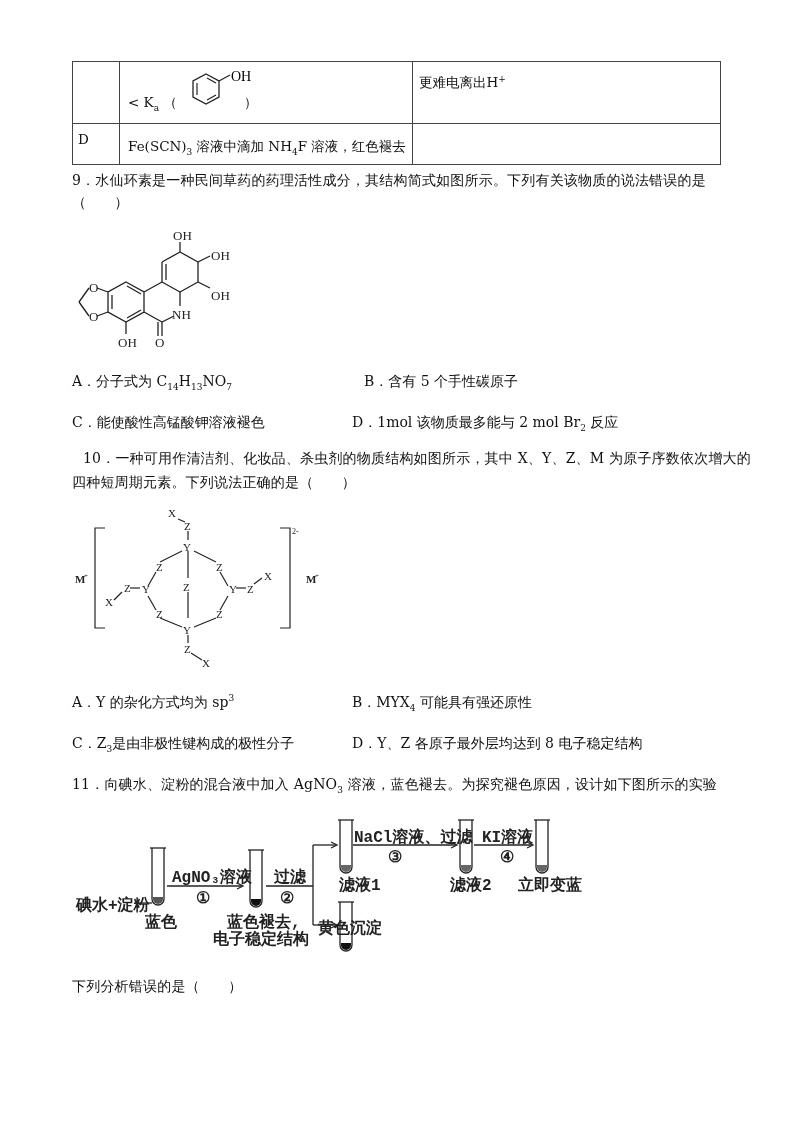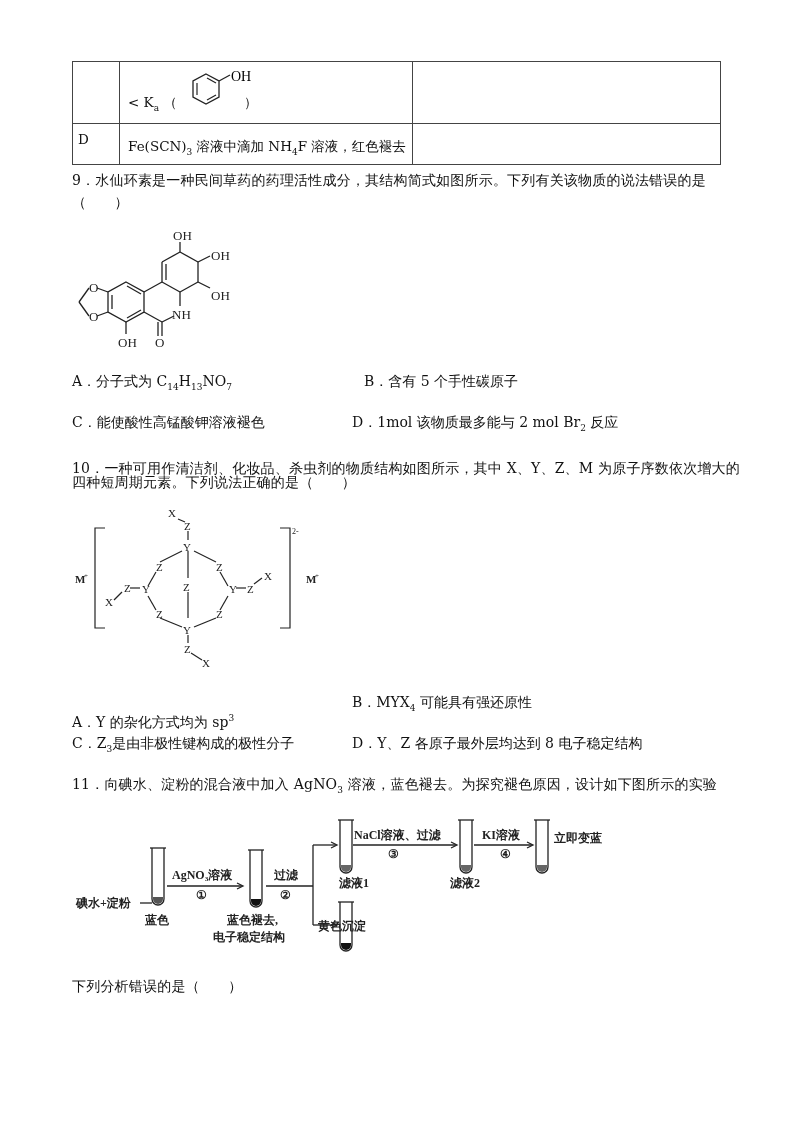--- a/index.html
+++ b/index.html
@@ -14,21 +14,21 @@
     .tbl .row1 { position: absolute; left: 0; top: 0; width: 100%; height: 62px; border-bottom: 1px solid #444; box-sizing: border-box; }
     .tbl .row2 { position: absolute; left: 0; top: 62px; width: 100%; height: 41px; }
     .tbl .c1 { position: absolute; left: 0; top: 0; width: 47px; height: 100%; border-right: 1px solid #444; box-sizing: border-box; }
     .tbl .c2 { position: absolute; left: 47px; top: 0; width: 293px; height: 100%; border-right: 1px solid #444; box-sizing: border-box; }
     .tbl .c3 { position: absolute; left: 340px; top: 0; width: 308px; height: 100%; }
     .cell-text { position: absolute; font-size: 13.5px; white-space: nowrap; }
     sub, sup { font-size: 9px; line-height: 0; }
     .q-text { position: absolute; left: 72px; white-space: nowrap; font-size: 14px; letter-spacing: 0.2px; }
     .opt { position: absolute; white-space: nowrap; font-size: 14px; }
     svg text { font-family: "Liberation Serif", "DejaVu Serif", serif; }
-    .flow-label { position: absolute; font-family: Liberation Serif, serif; font-weight: bold; font-size: 12px; white-space: nowrap; color: #222; }
+    .flow-label { position: absolute; font-family: Liberation Mono, monospace; font-weight: bold; font-size: 16px; white-space: nowrap; color: #222; }
   </style>
 </head>
 <body>
 
 <div class="tbl">
   <div class="row1">
     <div class="c1">
       <span class="cell-text"></span>
     </div>
     <div class="c2">
@@ -36,20 +36,23 @@
       <svg class="abs" style="left:66px; top:4px;" width="80" height="50">
         <polygon points="20,8 33,15 33,31 20,38 7,31 7,15" fill="none" stroke="#222" stroke-width="1.3"></polygon>
         <line x1="11" y1="17" x2="11" y2="29" stroke="#222" stroke-width="1.2"></line>
         <line x1="21" y1="12" x2="30" y2="17" stroke="#222" stroke-width="1.2"></line>
         <line x1="21" y1="34" x2="30" y2="29" stroke="#222" stroke-width="1.2"></line>
         <line x1="33" y1="15" x2="44" y2="9" stroke="#222" stroke-width="1.3"></line>
         <text x="45" y="15" font-size="14">OH</text>
       </svg>
       <span class="cell-text" style="left:124px; top:32px;">）</span>
     </div>
+    <div class="c3">
+      <span class="cell-text" style="left:6px; top:12px;"><span>更难电离出H</span><sup>+</sup></span>
+    </div>
   </div>
   <div class="row2">
     <div class="c1">
       <span class="cell-text" style="left:5px; top:7px;">D</span>
     </div>
     <div class="c2">
       <span class="cell-text" style="left:8px; top:14px;"><span>Fe(SCN)</span><sub>3</sub><span> 溶液中滴加 NH</span><sub>4</sub><span>F 溶液，红色褪去</span></span>
     </div>
   </div>
 </div>
@@ -100,21 +103,21 @@
     <text x="54" y="123">OH</text>
     <text x="91" y="123">O</text>
   </g>
 </svg>
 
 <div class="opt" style="left:72px; top:373px;"><span>A．分子式为 C</span><sub>14</sub><span>H</span><sub>13</sub><span>NO</span><sub>7</sub></div>
 <div class="opt" style="left:352px; top:373px;margin-left:12px;">B．含有 5 个手性碳原子</div>
 <div class="opt" style="left:72px; top:414px;">C．能使酸性高锰酸钾溶液褪色</div>
 <div class="opt" style="left:352px; top:414px;text-align:center;"><span>D．1mol 该物质最多能与 2 mol Br</span><sub>2</sub><span> 反应</span></div>
 
-<div class="q-text" style="top:460px;">10．一种可用作清洁剂、化妆品、杀虫剂的物质结构如图所示，其中 X、Y、Z、M 为原子序数依次增大的</div>
+<div class="q-text" style="top:450px;margin-left:11px;">10．一种可用作清洁剂、化妆品、杀虫剂的物质结构如图所示，其中 X、Y、Z、M 为原子序数依次增大的</div>
 <div class="q-text" style="top:474px;">四种短周期元素。下列说法正确的是（　　）</div>
 
 <svg class="abs" style="left:70px; top:500px;" width="270" height="172">
   <g stroke="#222" stroke-width="1.2" fill="none">
 
     <polyline points="35,28 25,28 25,128 35,128"></polyline>
     <polyline points="210,28 220,28 220,128 210,128"></polyline>
 
     <line x1="108" y1="19" x2="115" y2="22"></line>
     <line x1="118" y1="31" x2="118" y2="40"></line>
@@ -154,21 +157,21 @@
     <text x="114" y="153">Z</text>
     <text x="132" y="167">X</text>
     <text x="222" y="34" font-size="8">2-</text>
     <text x="5" y="83" font-weight="bold">M</text>
     <text x="14" y="78" font-size="7">+</text>
     <text x="236" y="83" font-weight="bold">M</text>
     <text x="245" y="78" font-size="7">+</text>
   </g>
 </svg>
 
-<div class="opt" style="left:72px; top:694px;margin-top:20px;"><span>A．Y 的杂化方式均为 sp</span><sup>3</sup></div>
+<div class="opt" style="left:72px; top:694px;"><span>A．Y 的杂化方式均为 sp</span><sup>3</sup></div>
 <div class="opt" style="left:352px; top:694px;"><span>B．MYX</span><sub>4</sub><span> 可能具有强还原性</span></div>
 <div class="opt" style="left:72px; top:735px;"><span>C．Z</span><sub>3</sub><span>是由非极性键构成的极性分子</span></div>
 <div class="opt" style="left:352px; top:735px;">D．Y、Z 各原子最外层均达到 8 电子稳定结构</div>
 
 <div class="q-text" style="top:776px;"><span>11．向碘水、淀粉的混合液中加入 AgNO</span><sub>3</sub><span> 溶液，蓝色褪去。为探究褪色原因，设计如下图所示的实验</span></div>
 
 <svg class="abs" style="left:70px; top:815px;" width="500" height="155">
   <g stroke="#222" stroke-width="1.3" fill="none">
 
     <path d="M82,33 L82,84 A6,6 0 0 0 94,84 L94,33"></path>
@@ -222,16 +225,16 @@
 <div class="flow-label" style="left:227px; top:912px;">蓝色褪去,</div>
 <div class="flow-label" style="left:213px; top:929px;">电子稳定结构</div>
 <div class="flow-label" style="left:274px; top:867px;text-align:center;">过滤</div>
 <div class="flow-label" style="left:280px; top:888px;">②</div>
 <div class="flow-label" style="left:327px; top:875px;margin-left:12px;">滤液1</div>
 <div class="flow-label" style="left:354px; top:827px;">NaCl溶液、过滤</div>
 <div class="flow-label" style="left:388px; top:847px;">③</div>
 <div class="flow-label" style="left:450px; top:875px;">滤液2</div>
 <div class="flow-label" style="left:482px; top:827px;">KI溶液</div>
 <div class="flow-label" style="left:500px; top:847px;">④</div>
-<div class="flow-label" style="left:518px; top:830px;margin-left:36px;">立即变蓝</div>
+<div class="flow-label" style="left:518px; top:875px;">立即变蓝</div>
 <div class="flow-label" style="left:318px; top:918px;">黄色沉淀</div>
 
 <div class="q-text" style="top:978px;">下列分析错误的是（　　）</div>
 
 </body></html>

